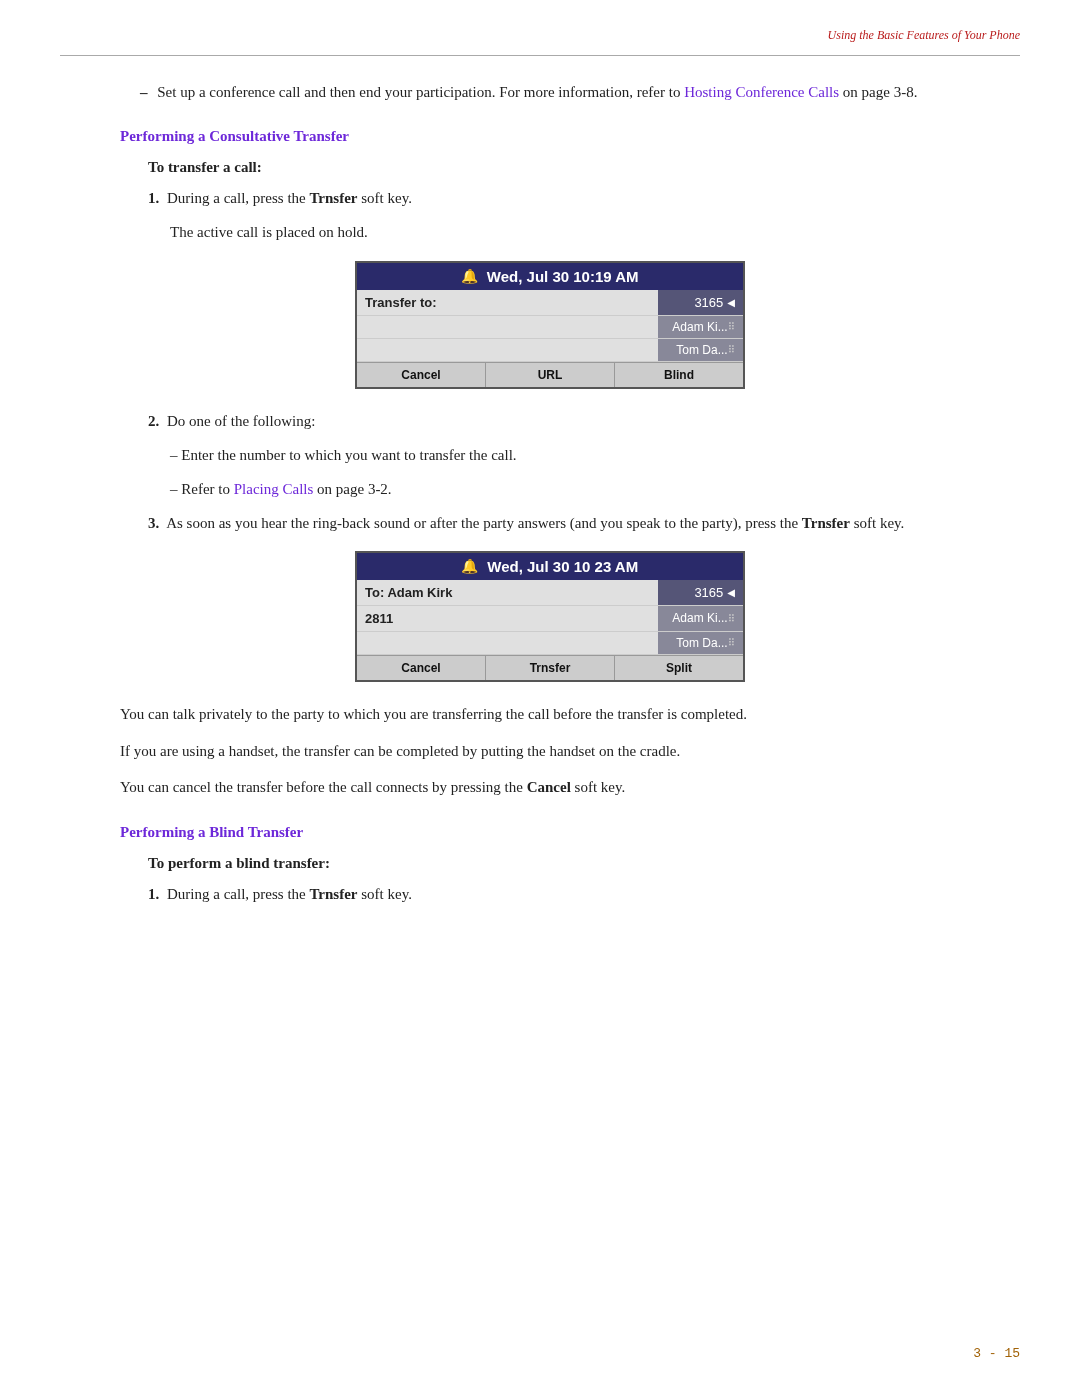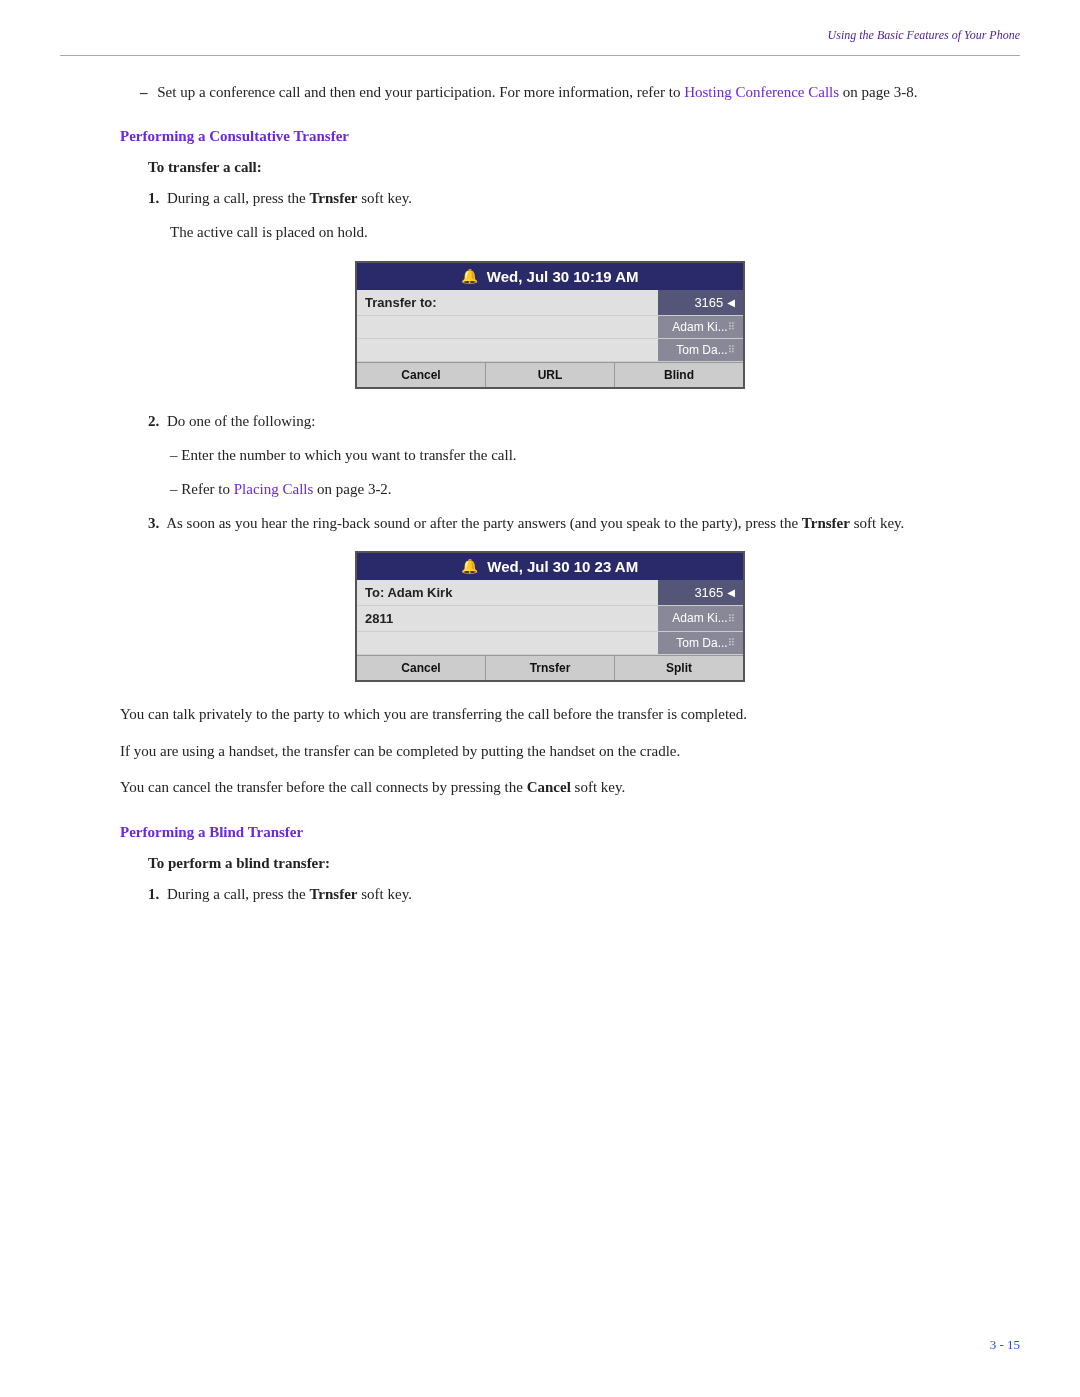--- a/index.html
+++ b/index.html
@@ -11,21 +11,21 @@
       font-size: 15px;
       color: #222;
       position: relative;
     }
 
     .page-header {
       position: absolute;
       top: 28px;
       right: 60px;
       font-size: 12px;
-      color: #4c1d95;
+      color: #b91c1c;
       font-style: italic;
     }
 
     .top-rule {
       position: absolute;
       top: 55px;
       left: 60px;
       right: 60px;
       border-top: 1px solid #aaa;
     }
@@ -187,24 +187,25 @@
       border-right: none;
     }
 
     .grid-icon {
       font-size: 10px;
       color: #ccc;
     }
 
     .page-footer {
       position: absolute;
-      bottom: 44px;
+      bottom: 36px;
       right: 60px;
       font-size: 13px;
-      color: #1d4ed8;
+      color: #a16207;
+      font-family: Liberation Mono, monospace;
     }
   </style>
 </head>
 <body>
 
 <div class="page-header">
   <span>Using the Basic Features of Your Phone</span>
 </div>
 
 <div class="top-rule"></div>

